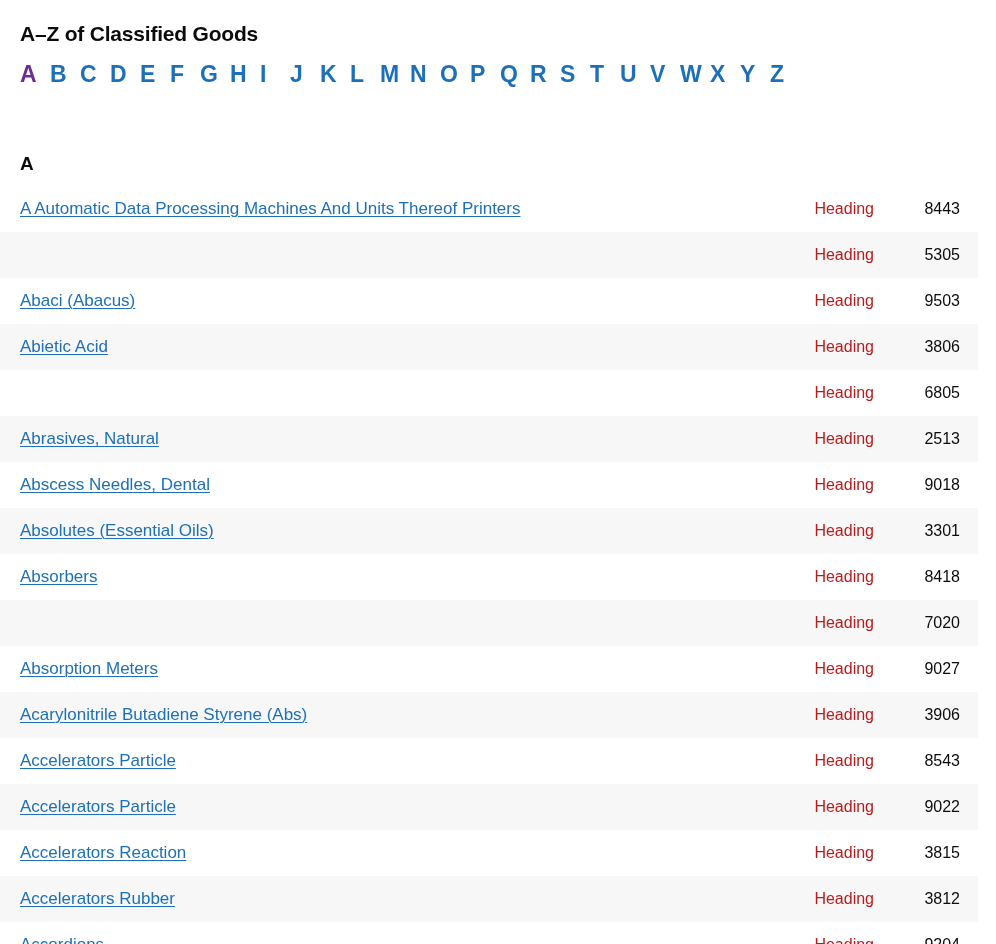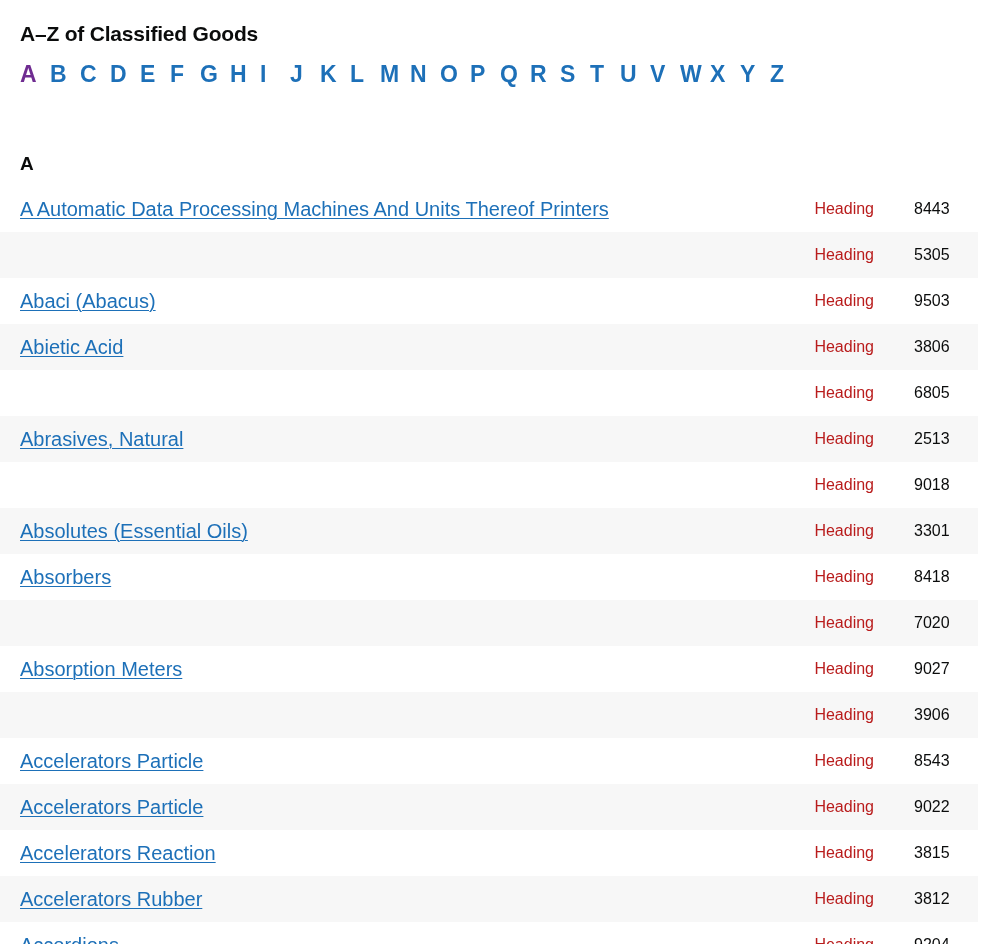--- a/index.html
+++ b/index.html
@@ -82,21 +82,21 @@
     height: 46px;
     background: #ffffff;
   }
   .result-row.alt {
     background: #f7f7f7;
   }
   .result-link {
     position: absolute;
     left: 20px;
     top: 11px;
-    font-size: 20px;
+    font-size: 17px;
     line-height: 24px;
     color: #1d70b8;
     text-decoration: underline;
     text-underline-offset: 2px;
     text-decoration-thickness: 1px;
     white-space: nowrap;
     cursor: pointer;
   }
   .result-type {
     position: absolute;
@@ -105,21 +105,21 @@
     font-size: 16px;
     line-height: 22px;
     color: #b91c1c;
     white-space: nowrap;
   }
   .result-code {
     position: absolute;
     right: 18px;
     top: 12px;
     width: 46px;
-    text-align: left;
+    text-align: right;
     font-size: 16px;
     line-height: 22px;
     color: #0b0c0c;
     white-space: nowrap;
   }
 </style>
 </head>
 <body>
 
 <div class="page">
@@ -180,20 +180,21 @@
       <div class="result-row">
         <span class="result-type">Heading</span>
         <span class="result-code">6805</span>
       </div>
       <div class="result-row alt">
         <a class="result-link">Abrasives, Natural</a>
         <span class="result-type">Heading</span>
         <span class="result-code">2513</span>
       </div>
       <div class="result-row">
+        <a class="result-link">Abscess Needles, Dental</a>
         <span class="result-type">Heading</span>
         <span class="result-code">9018</span>
       </div>
       <div class="result-row alt">
         <a class="result-link">Absolutes (Essential Oils)</a>
         <span class="result-type">Heading</span>
         <span class="result-code">3301</span>
       </div>
       <div class="result-row">
         <a class="result-link">Absorbers</a>
@@ -203,20 +204,21 @@
       <div class="result-row alt">
         <span class="result-type">Heading</span>
         <span class="result-code">7020</span>
       </div>
       <div class="result-row">
         <a class="result-link">Absorption Meters</a>
         <span class="result-type">Heading</span>
         <span class="result-code">9027</span>
       </div>
       <div class="result-row alt">
+        <a class="result-link">Acarylonitrile Butadiene Styrene (Abs)</a>
         <span class="result-type">Heading</span>
         <span class="result-code">3906</span>
       </div>
       <div class="result-row">
         <a class="result-link">Accelerators Particle</a>
         <span class="result-type">Heading</span>
         <span class="result-code">8543</span>
       </div>
       <div class="result-row alt">
         <a class="result-link">Accelerators Particle</a>

